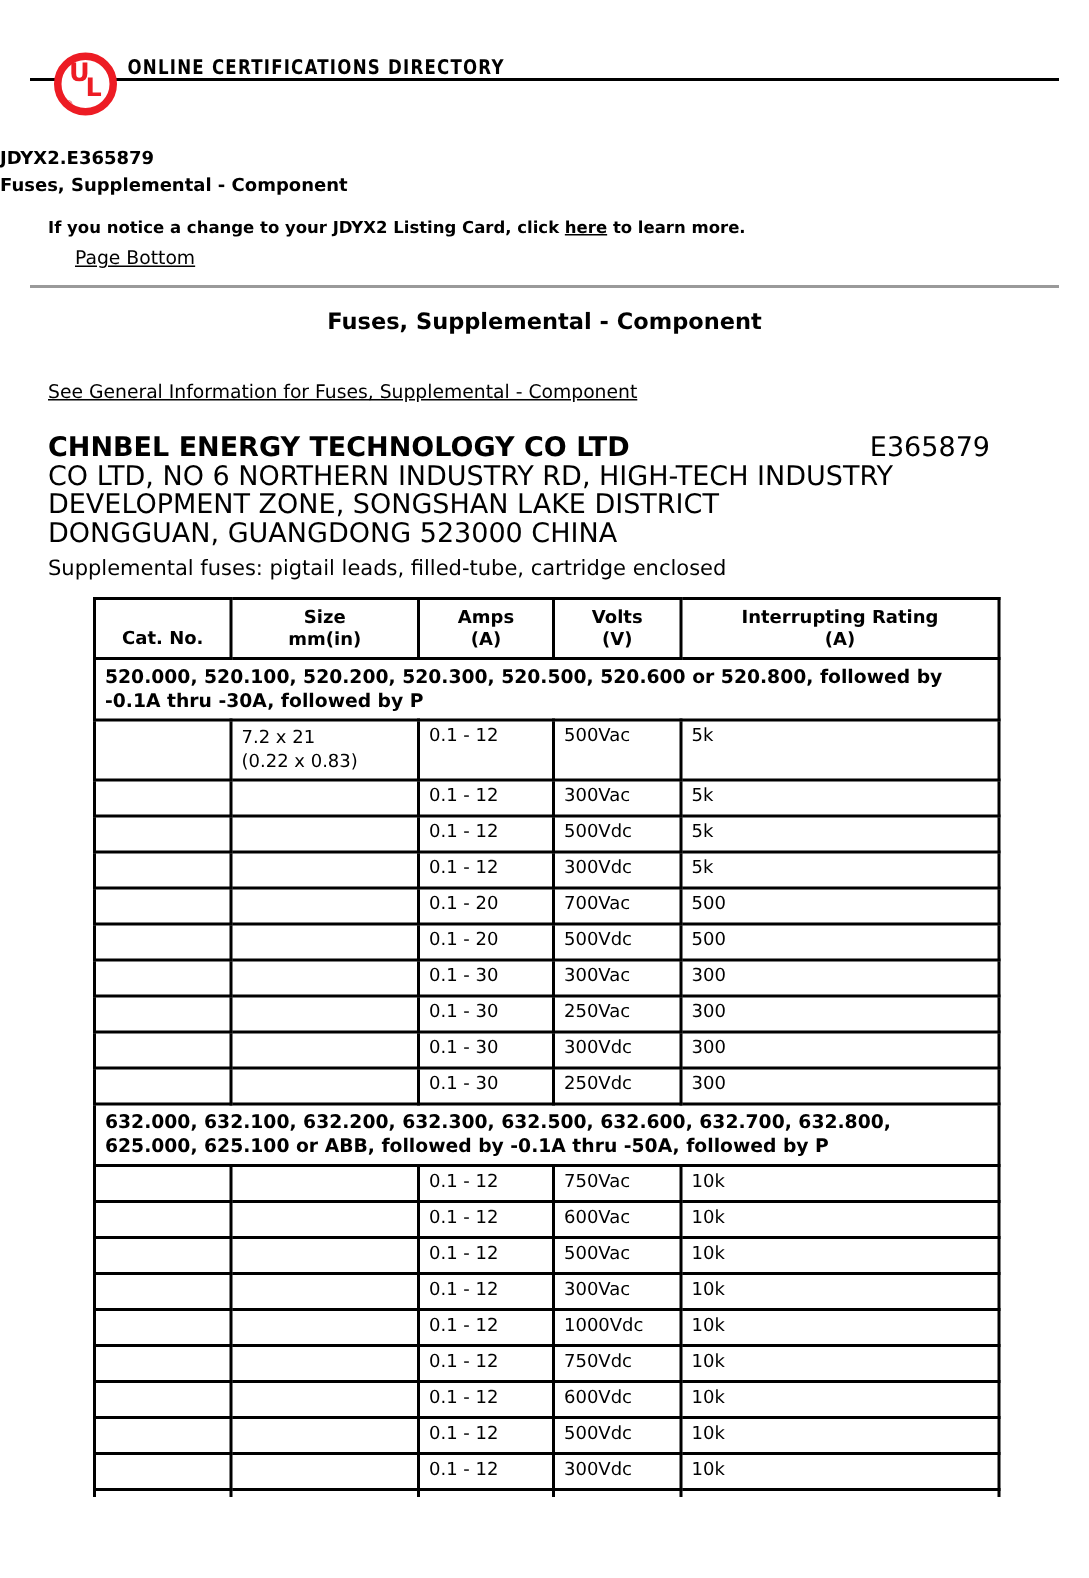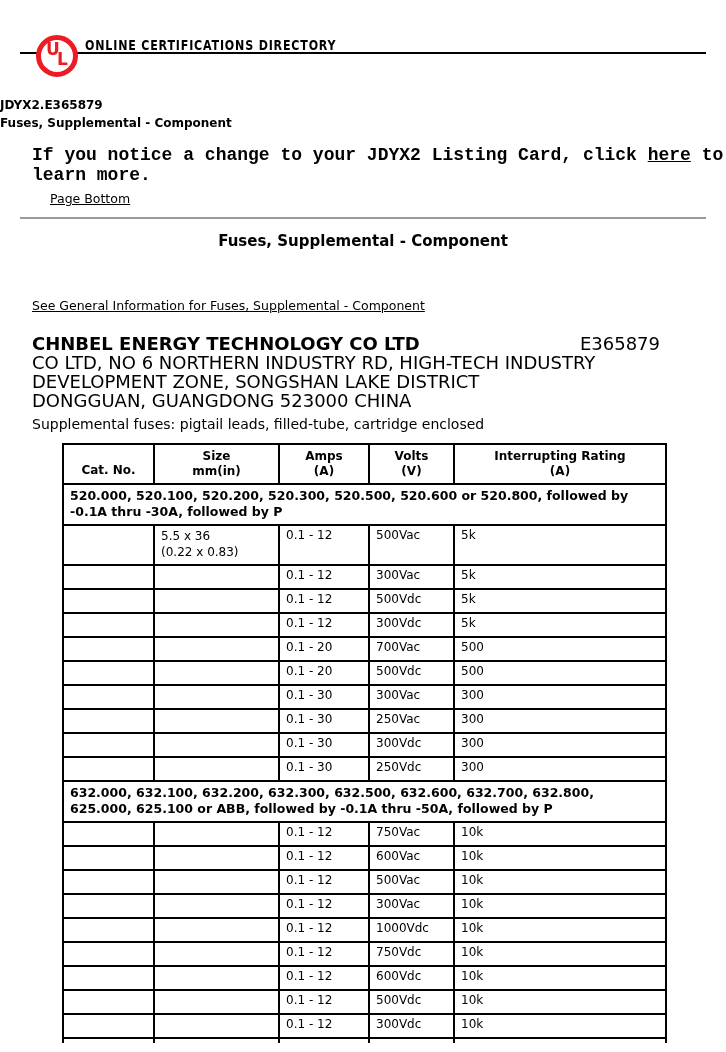--- a/index.html
+++ b/index.html
@@ -23,26 +23,26 @@
   .ul-logo .ul-l { position: absolute; top: 11px; left: 16px; color: #ED1C24; font-weight: bold; font-size: 17px; line-height: 17px; }
   .ul-logo .ul-reg { position: absolute; bottom: -1px; left: 2px; color: #ED1C24; font-size: 6px; line-height: 6px; }
   .header-title {
     position: absolute; left: 85px; top: 37px;
     font-size: 13.5px; font-weight: bold; letter-spacing: 1px;
     white-space: nowrap; transform: scaleX(0.82); transform-origin: left center;
   }
 
   
   .doc-title { text-align: left; font-weight: bold; font-size: 12px; line-height: 18px; margin-top: 20px; }
-  .notice { margin: 13px 0 0 32px; font-weight: bold; font-size: 18px; font-family: Liberation Mono, monospace; }
+  .notice { margin: 13px 0 0 32px; font-weight: bold; font-size: 11px; }
   .inline-link { text-decoration: underline; color: #000; cursor: pointer; }
   .page-bottom { margin: 6px 0 0 50px; font-size: 12.5px; }
   .divider { border: none; border-top: 2px solid #9a9a9a; margin: 11px 20px 0 20px; }
   .section-title { text-align: center; font-weight: bold; font-size: 15px; margin-top: 13px; }
-  .general-info { margin: 48px 0 0 32px; font-size: 12.5px; }
+  .general-info { margin: 30px 0 0 32px; font-size: 12.5px; }
 
   
   .company { position: relative; margin: 21px 0 0 32px; font-size: 18px; line-height: 19px; }
   .company-name { font-weight: bold; }
   .file-number { position: absolute; right: 66px; top: 0; font-weight: normal; }
   .product-desc { margin: 6px 0 0 32px; font-weight: normal; font-size: 14px; }
 
   
   table.fuse-table {
     border-collapse: collapse; table-layout: fixed;
@@ -137,21 +137,21 @@
       </th>
     </tr>
   </thead>
   <tbody>
       <tr class="section-heading-row">
         <td colspan="5">520.000, 520.100, 520.200, 520.300, 520.500, 520.600 or 520.800, followed by -0.1A thru -30A, followed by P</td>
       </tr>
       <tr class="tall-row">
         <td></td>
         <td>
-          <div class="size-line">5.5 x 36</div>
+          <div class="size-line">7.2 x 21</div>
           <div class="size-line">(0.22 x 0.83)</div>
         </td>
         <td>0.1 - 12</td>
         <td>500Vac</td>
         <td>5k</td>
       </tr>
       <tr>
         <td></td>
         <td>
           <div class="size-line"></div>

